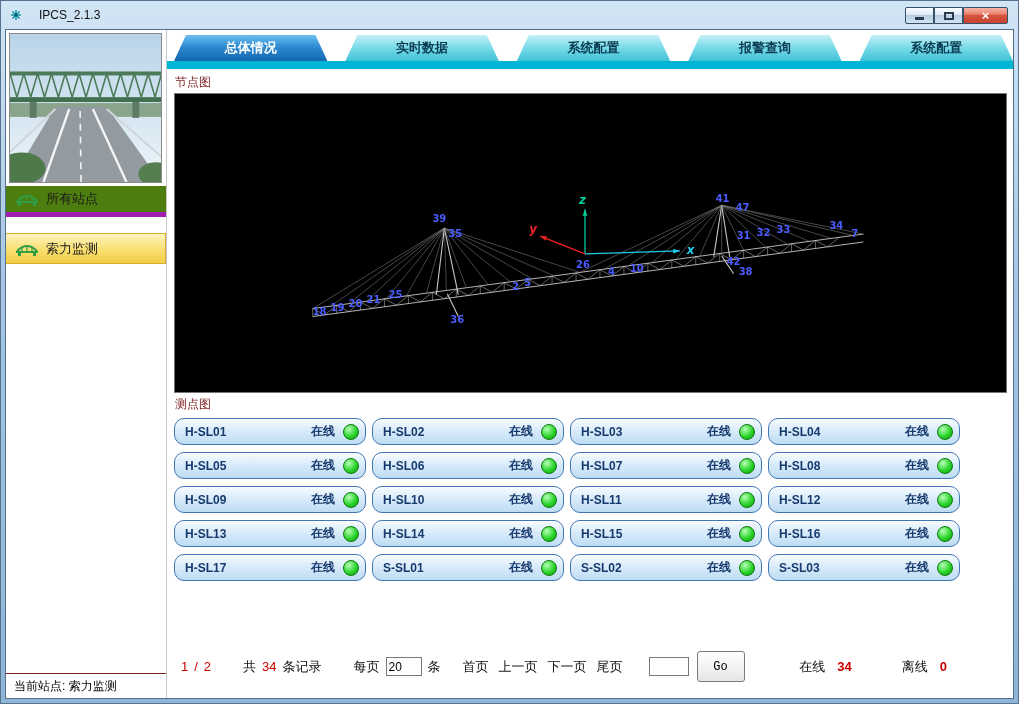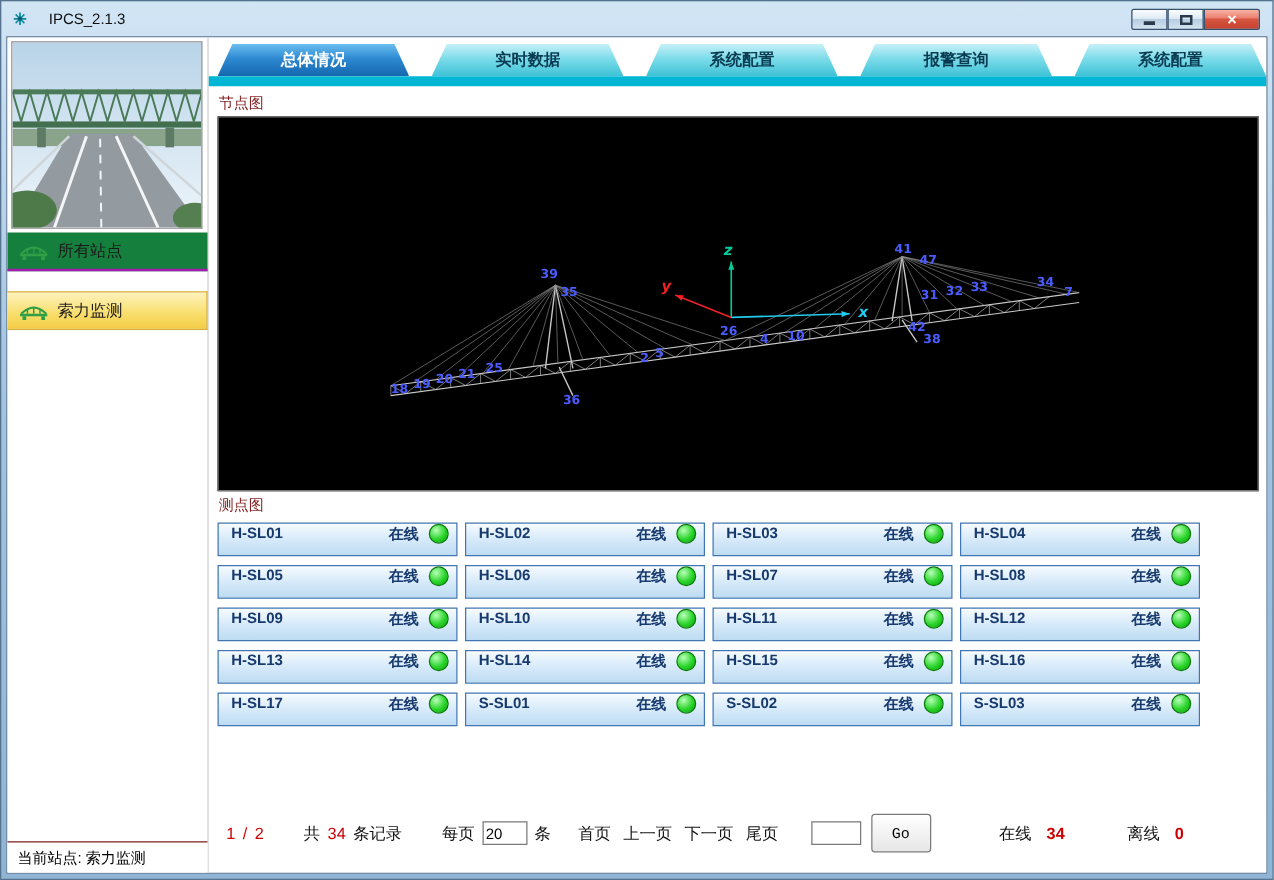--- a/index.html
+++ b/index.html
@@ -13,37 +13,37 @@
   .win-btn { width: 29px; height: 17px; border: 1px solid #37506b; background: linear-gradient(#fbfdfe,#dfeaf4 45%,#b6cde2 50%,#d4e4f0); display: flex; align-items: center; justify-content: center; cursor: pointer; }
   .win-btn.first { border-radius: 2px 0 0 2px; }
   .win-btn.close { width: 45px; background: linear-gradient(#f7b3a4,#ec8372 40%,#d6553e 50%,#c64330); border-radius: 0 2px 2px 0; color: #fff; font-size: 13px; font-weight: bold; }
   .min-glyph { width: 9px; height: 3px; background: #2a3a4a; margin-top: 6px; }
   .max-glyph { width: 10px; height: 8px; border: 2px solid #2a3a4a; background: transparent; }
 
   .client { position: absolute; top: 28px; left: 4px; right: 4px; bottom: 4px; background: #fff; border: 1px solid #4f6f8f; }
 
   .sidebar { position: absolute; top: 0; left: 0; bottom: 0; width: 161px; background: #fff; border-right: 1px solid #c6c6c6; }
   .photo { display: block; margin: 3px; width: 153px; height: 150px; border: 1px solid #8a8a8a; }
-  .menu-item { height: 31px; display: flex; align-items: center; gap: 8px; padding-left: 10px; font-size: 13px; color: #1a1a1a; border-bottom: 2px solid #a21caf; cursor: pointer; background: #15803d; }
+  .menu-item { height: 31px; display: flex; align-items: center; gap: 8px; padding-left: 10px; font-size: 13px; color: #1a1a1a; border-bottom: 5px solid #a21caf; cursor: pointer; background: #4d7c0f; }
   .menu-item.active { margin-top: 16px; background: linear-gradient(#fdf3bd,#f8dd6a 60%,#f3cc46); border: 1px solid #d8ae2f; border-left: none; }
   .bridge-ico { width: 22px; height: 14px; }
   .side-status { position: absolute; left: 0; right: 0; bottom: 0; height: 25px; border-top: 1px solid #7f1d1d; display: flex; align-items: center; padding-left: 8px; font-size: 12px; color: #000; background: #fff; }
 
   .main { position: absolute; top: 0; left: 161px; right: 0; bottom: 0; background: #fff; }
   .tabbar { display: flex; gap: 18px; margin: 5px 0 0 7px; height: 26px; }
   .tab { width: 163px; height: 26px; display: flex; align-items: center; justify-content: center; font-size: 13px; font-weight: bold; color: #093c52; background: linear-gradient(#c8f0f8,#7edcea 45%,#3ec2d6); clip-path: polygon(12px 0, calc(100% - 12px) 0, 100% 100%, 0 100%); cursor: pointer; }
   .tab.active { background: linear-gradient(#6cc0f0,#2e8ad2 45%,#1467ae); color: #fff; }
   .band { height: 8px; background: #00b6d4; }
 
   .content { padding: 2px 0 0 7px; }
   .sec-label { font-size: 12px; color: #7f1d1d; margin: 3px 0 2px 1px; }
   .panel { display: block; width: 833px; height: 300px; background: #000; border: 1px solid #777; }
 
   .grid { margin-top: 5px; display: grid; grid-template-columns: repeat(4, 192px); gap: 7px 6px; }
-  .card { height: 27px; border: 1px solid #4076b4; border-radius: 0; background: linear-gradient(#f6fbfe,#d7eafa 50%,#bddcf2); display: flex; align-items: flex-start; padding: 0 6px 0 10px; box-shadow: inset 0 1px 0 #ffffff; cursor: default; }
+  .card { height: 27px; border: 1px solid #4076b4; border-radius: 10px; background: linear-gradient(#f6fbfe,#d7eafa 50%,#bddcf2); display: flex; align-items: center; padding: 0 6px 0 10px; box-shadow: inset 0 1px 0 #ffffff; cursor: default; }
   .cid { flex: 1; font-size: 12px; font-weight: bold; color: #173a6e; }
   .cstatus { font-size: 12px; font-weight: bold; color: #173a6e; margin-right: 8px; }
   .dot { width: 16px; height: 16px; border-radius: 50%; background: radial-gradient(circle at 35% 30%, #b8ffb8, #2ad42a 55%, #0f9c0f); border: 1px solid #0a7a0a; }
 
   .pagebar { position: absolute; left: 14px; right: 0; bottom: 16px; display: flex; align-items: center; font-size: 13px; color: #111; padding-right: 60px; }
   .red { color: #cc0000; }
   .tk { margin-right: 6px; white-space: nowrap; }
   .gap-lg { margin-left: 26px; }
   .gap-md { margin-left: 16px; }
   .pg-input { width: 36px; height: 19px; border: 1px solid #7a7a7a; font-size: 12px; padding: 0 2px; font-family: inherit; }

